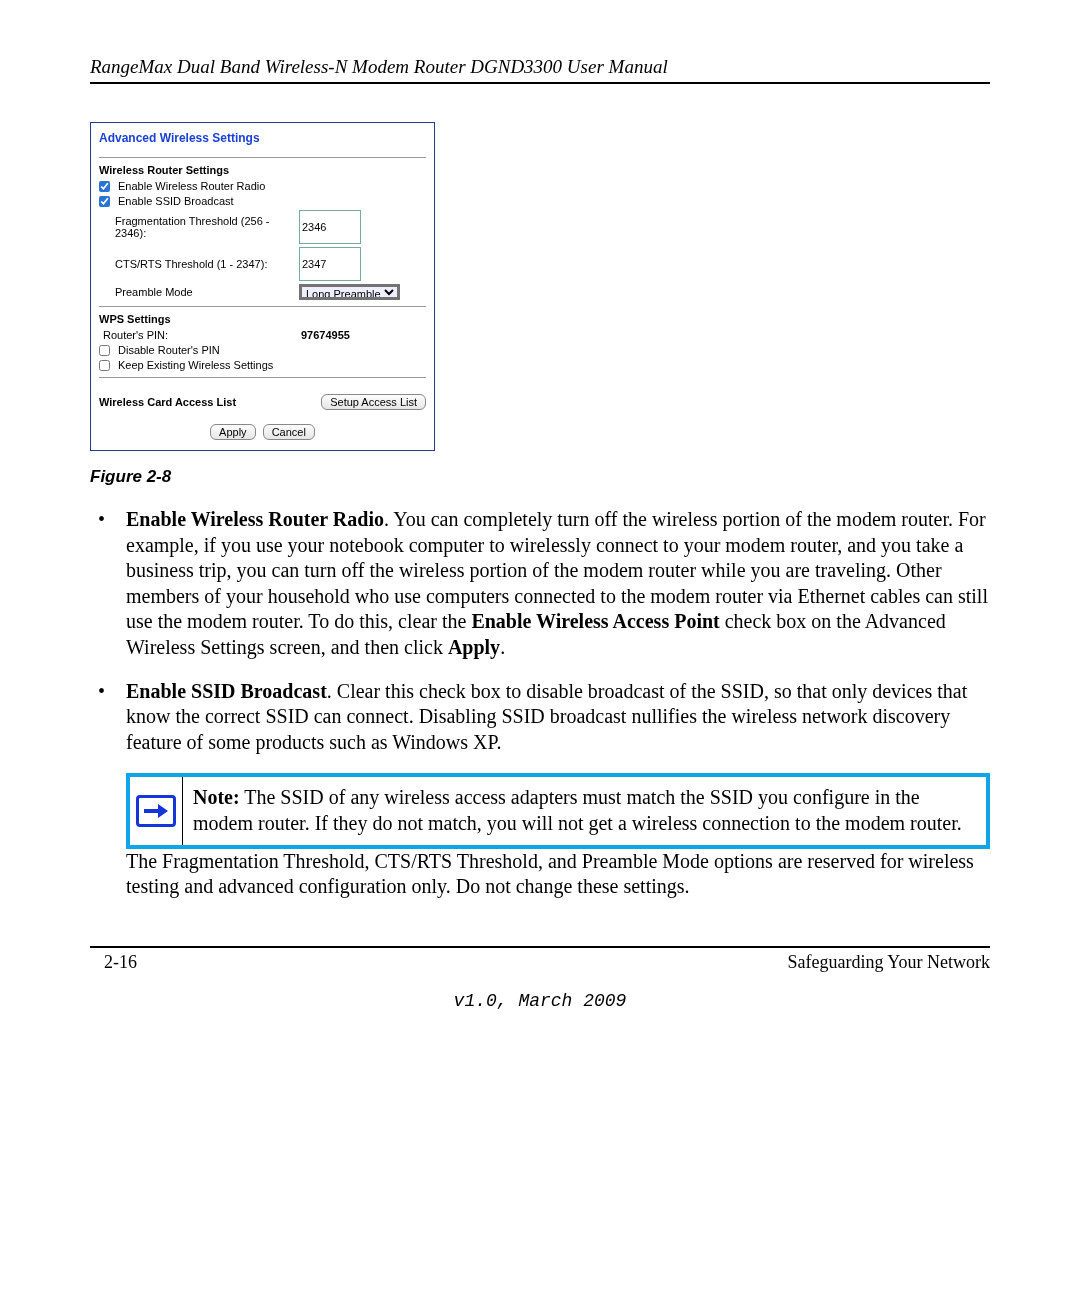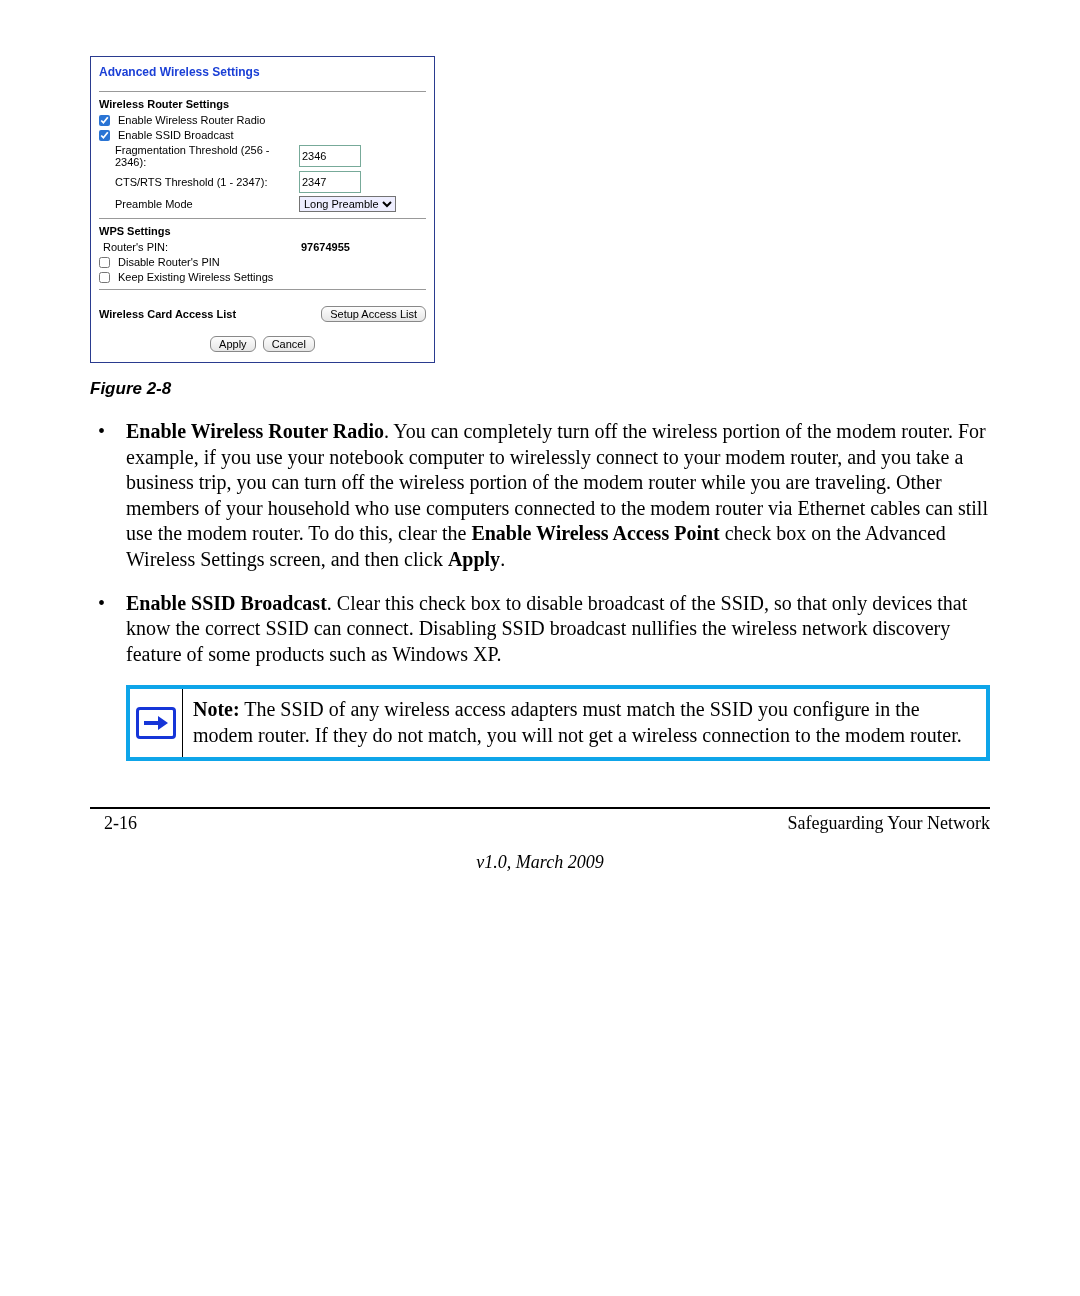--- a/index.html
+++ b/index.html
@@ -54,24 +54,24 @@
     .panel hr { border: none; border-top: 1px solid #999; margin: 6px 0; }
     .panel .grp-title { font-weight: bold; margin: 2px 0 4px 0; font-size: 11px; }
     .panel .row { display: flex; align-items: center; margin: 3px 0; }
     .panel .row .lbl { flex: 0 0 200px; display: flex; align-items: center; gap: 4px; }
     .panel .row .val { flex: 1; }
     .panel input[type=checkbox] {
       width: 11px; height: 11px; margin-right: 4px; accent-color: #2a74d4;
     }
     .panel input[type=text] {
       width: 62px; font-size: 11px; padding: 0 2px;
-      border: 1px solid #7a9; background: #fff; height: 22px;
+      border: 1px solid #7a9; background: #fff; height: 34px;
     }
     .panel select {
-      font-size: 11px; height: 16px; border: 1px solid #737373; background: #eef;
+      font-size: 11px; height: 16px; border: 3px solid #737373; background: #eef;
     }
     .panel .pin { font-weight: bold; padding-left: 2px; }
     .panel .btn {
       font-family: Arial, Helvetica, sans-serif;
       font-size: 11px;
       background: linear-gradient(#fdfdfd,#e6e6e6);
       border: 1px solid #888;
       border-radius: 6px;
       padding: 1px 8px;
       cursor: pointer;
@@ -144,26 +144,28 @@
     .footer-rule { border: none; border-top: 2px solid #000; }
     .footer-line {
       display: flex; justify-content: space-between;
       font-size: 18px;
       padding-top: 4px;
       margin-left: 14px;
     }
     .footer-version {
       text-align: center; font-style: italic; font-size: 18px;
       margin-top: 18px;
+      font-family: Liberation Mono, monospace;
     }
   </style>
 </head>
 <body>
 
 <div class="page">
+  <div class="running-head">RangeMax Dual Band Wireless-N Modem Router DGND3300 User Manual</div>
 
 
 
   <div class="panel-wrap">
     <div class="panel">
       <div class="panel-title">Advanced Wireless Settings</div>
       <hr>
       <div class="grp-title">Wireless Router Settings</div>
 
       <div class="row">
@@ -252,20 +254,21 @@
         <svg width="24" height="16" viewBox="0 0 24 16">
           <path d="M0 6 H14 V1 L24 8 L14 15 V10 H0 Z" fill="#1635d8"></path>
         </svg>
       </div>
     </div>
     <div class="note-text">
       <span class="lead">Note:</span><span> The SSID of any wireless access adapters must match the SSID you configure in the modem router. If they do not match, you will not get a wireless connection to the modem router.</span>
     </div>
   </div>
 
+  <p class="after-note">The Fragmentation Threshold, CTS/RTS Threshold, and Preamble Mode options are reserved for wireless testing and advanced configuration only. Do not change these settings.</p>
 
   <div class="footer">
     <hr class="footer-rule">
     <div class="footer-line">
       <span>2-16</span>
       <span>Safeguarding Your Network</span>
     </div>
     <div class="footer-version">v1.0, March 2009</div>
   </div>
 </div>

